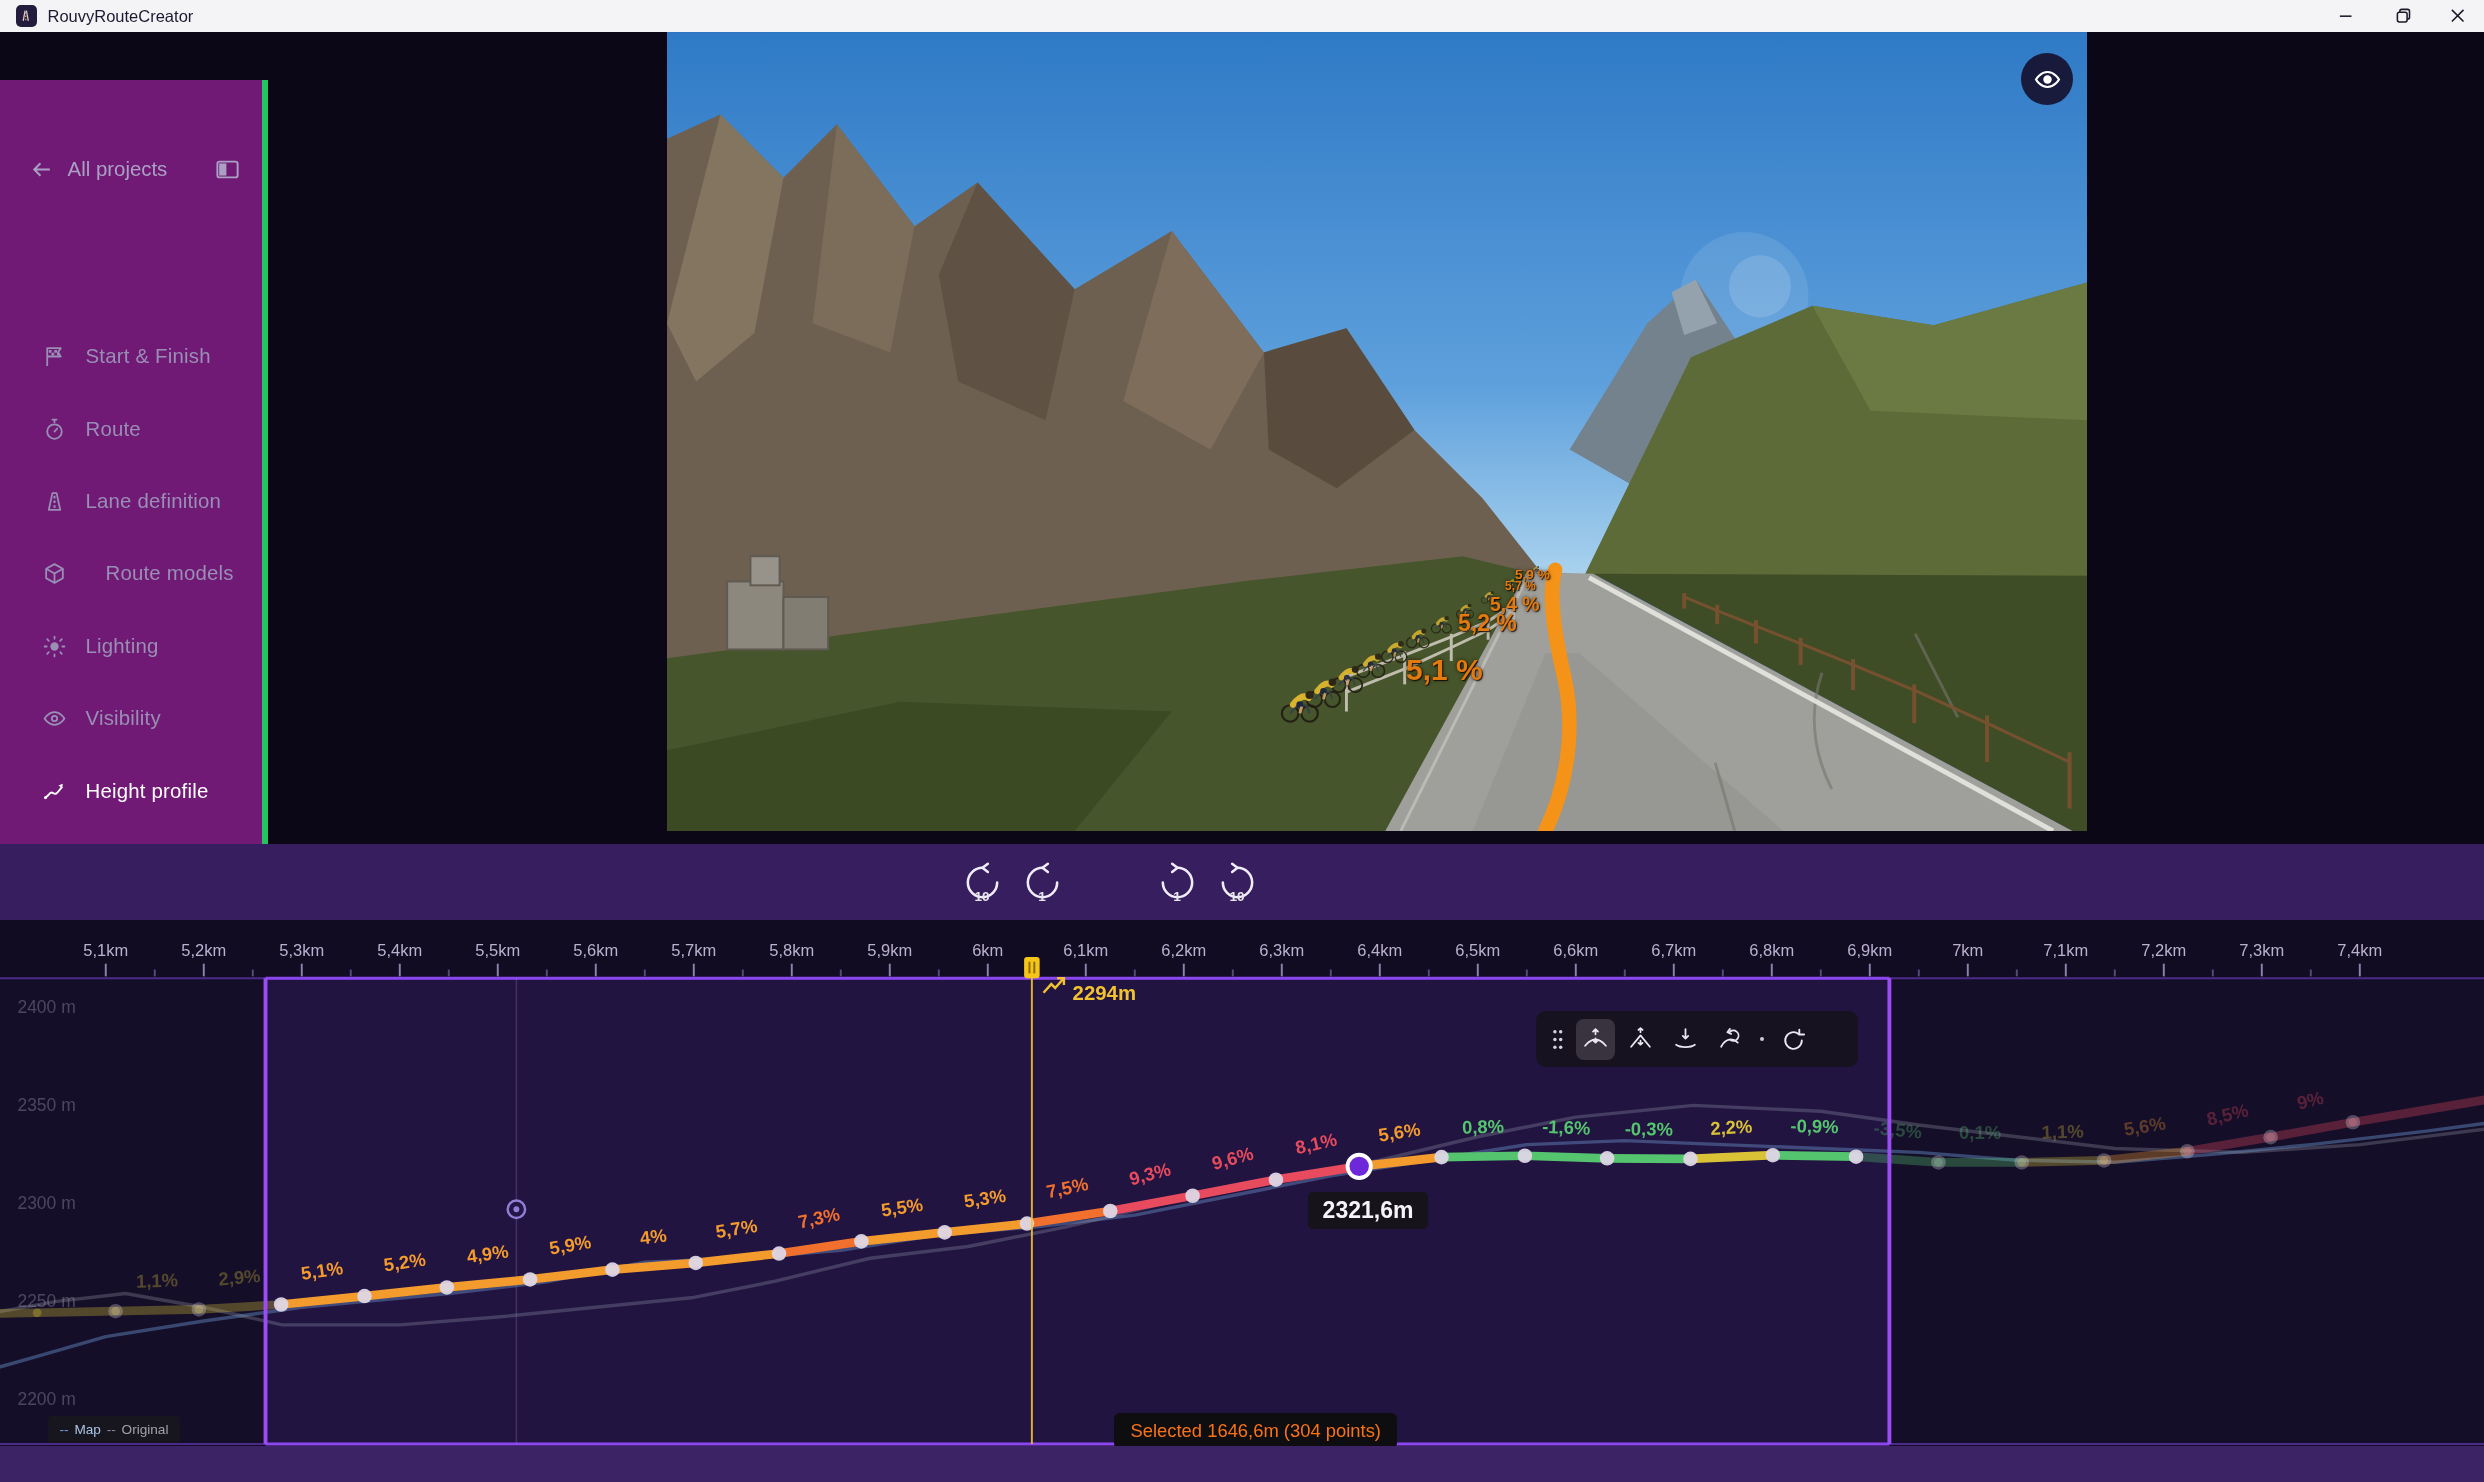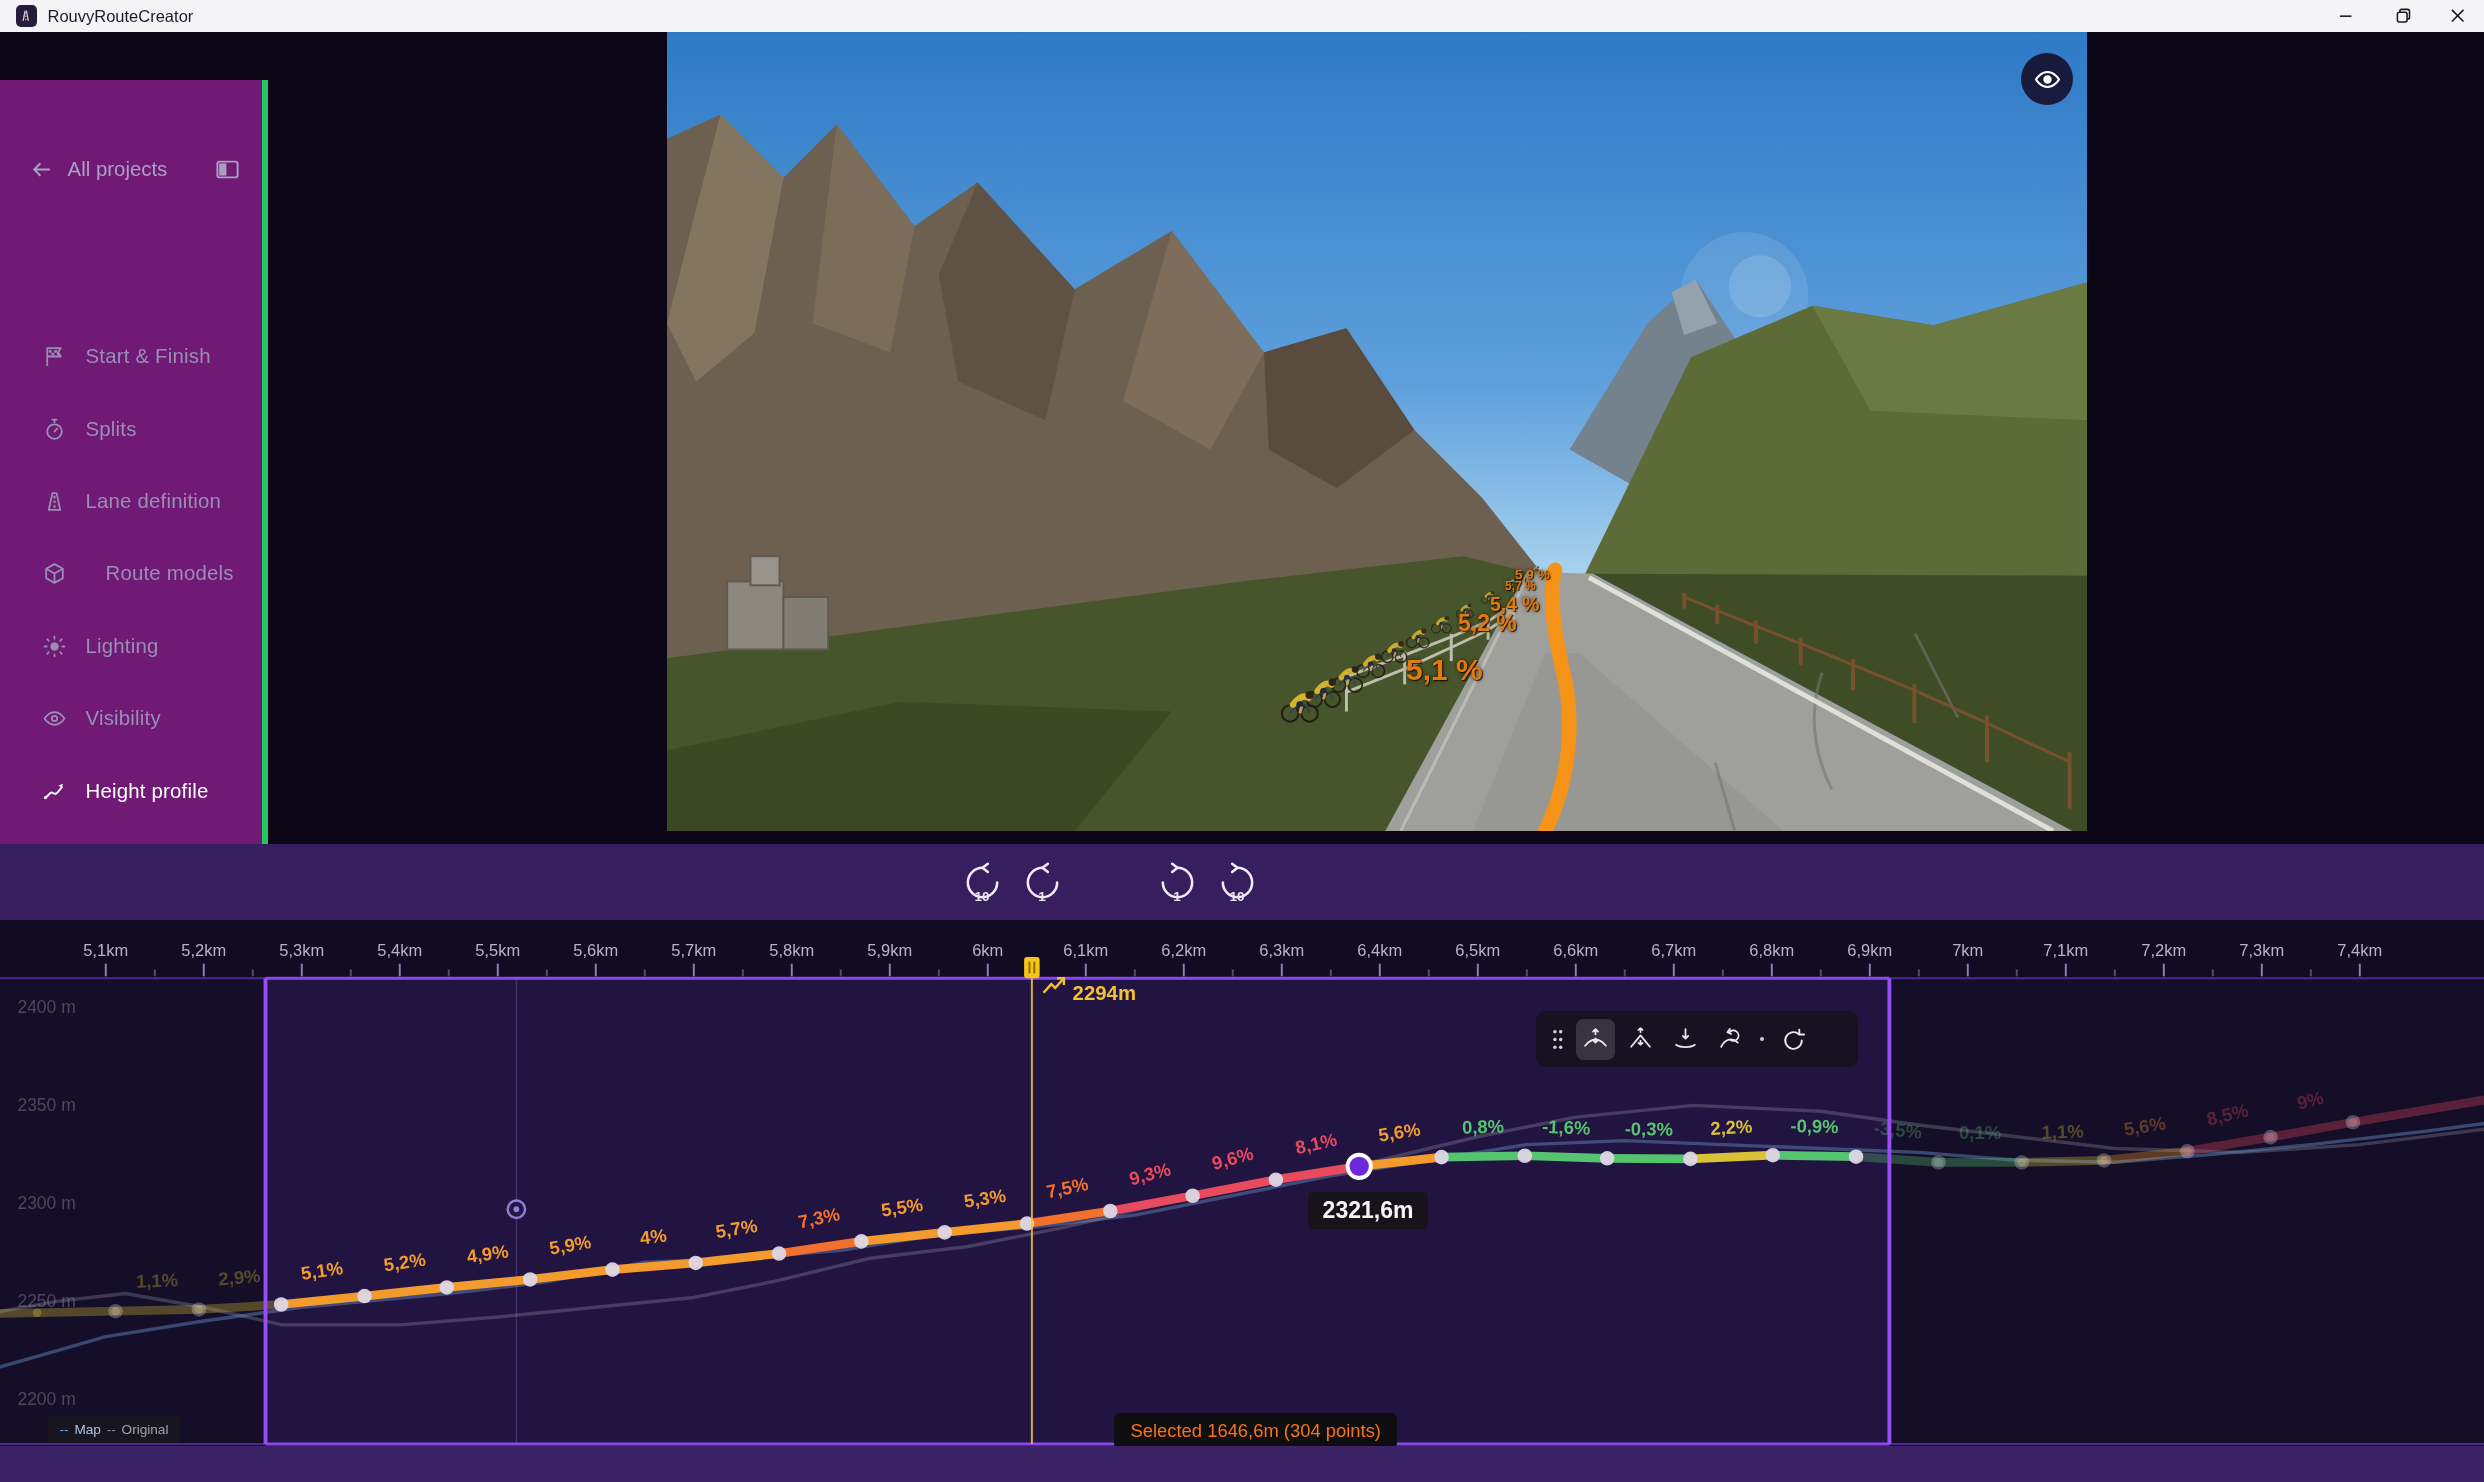--- a/index.html
+++ b/index.html
@@ -109,21 +109,21 @@
           </span>
           <span class="side-label">Start &amp; Finish</span>
         </div>
         <div class="side-item" style="top: 327px;">
           <span class="side-icon">
             <svg width="25" height="25" viewBox="0 0 24 24" fill="none" stroke="currentColor" stroke-width="1.7" stroke-linecap="round">
               <circle cx="12" cy="14" r="7"></circle>
               <path d="M10 2.5h4M12 2.5V5M12 14l2.6-3"></path>
             </svg>
           </span>
-          <span class="side-label">Splits</span>
+          <span class="side-label">Route</span>
         </div>
         <div class="side-item" style="top: 399px;">
           <span class="side-icon">
             <svg width="25" height="25" viewBox="0 0 24 24" fill="none" stroke="currentColor" stroke-width="1.7" stroke-linejoin="round">
               <path d="M6.5 20 10 4h4l3.5 16z"></path>
               <path d="M12 6.5v2.5M12 11v2.5M12 15.5V18" stroke-width="2"></path>
             </svg>
           </span>
           <span class="side-label">Lane definition</span>
         </div>

